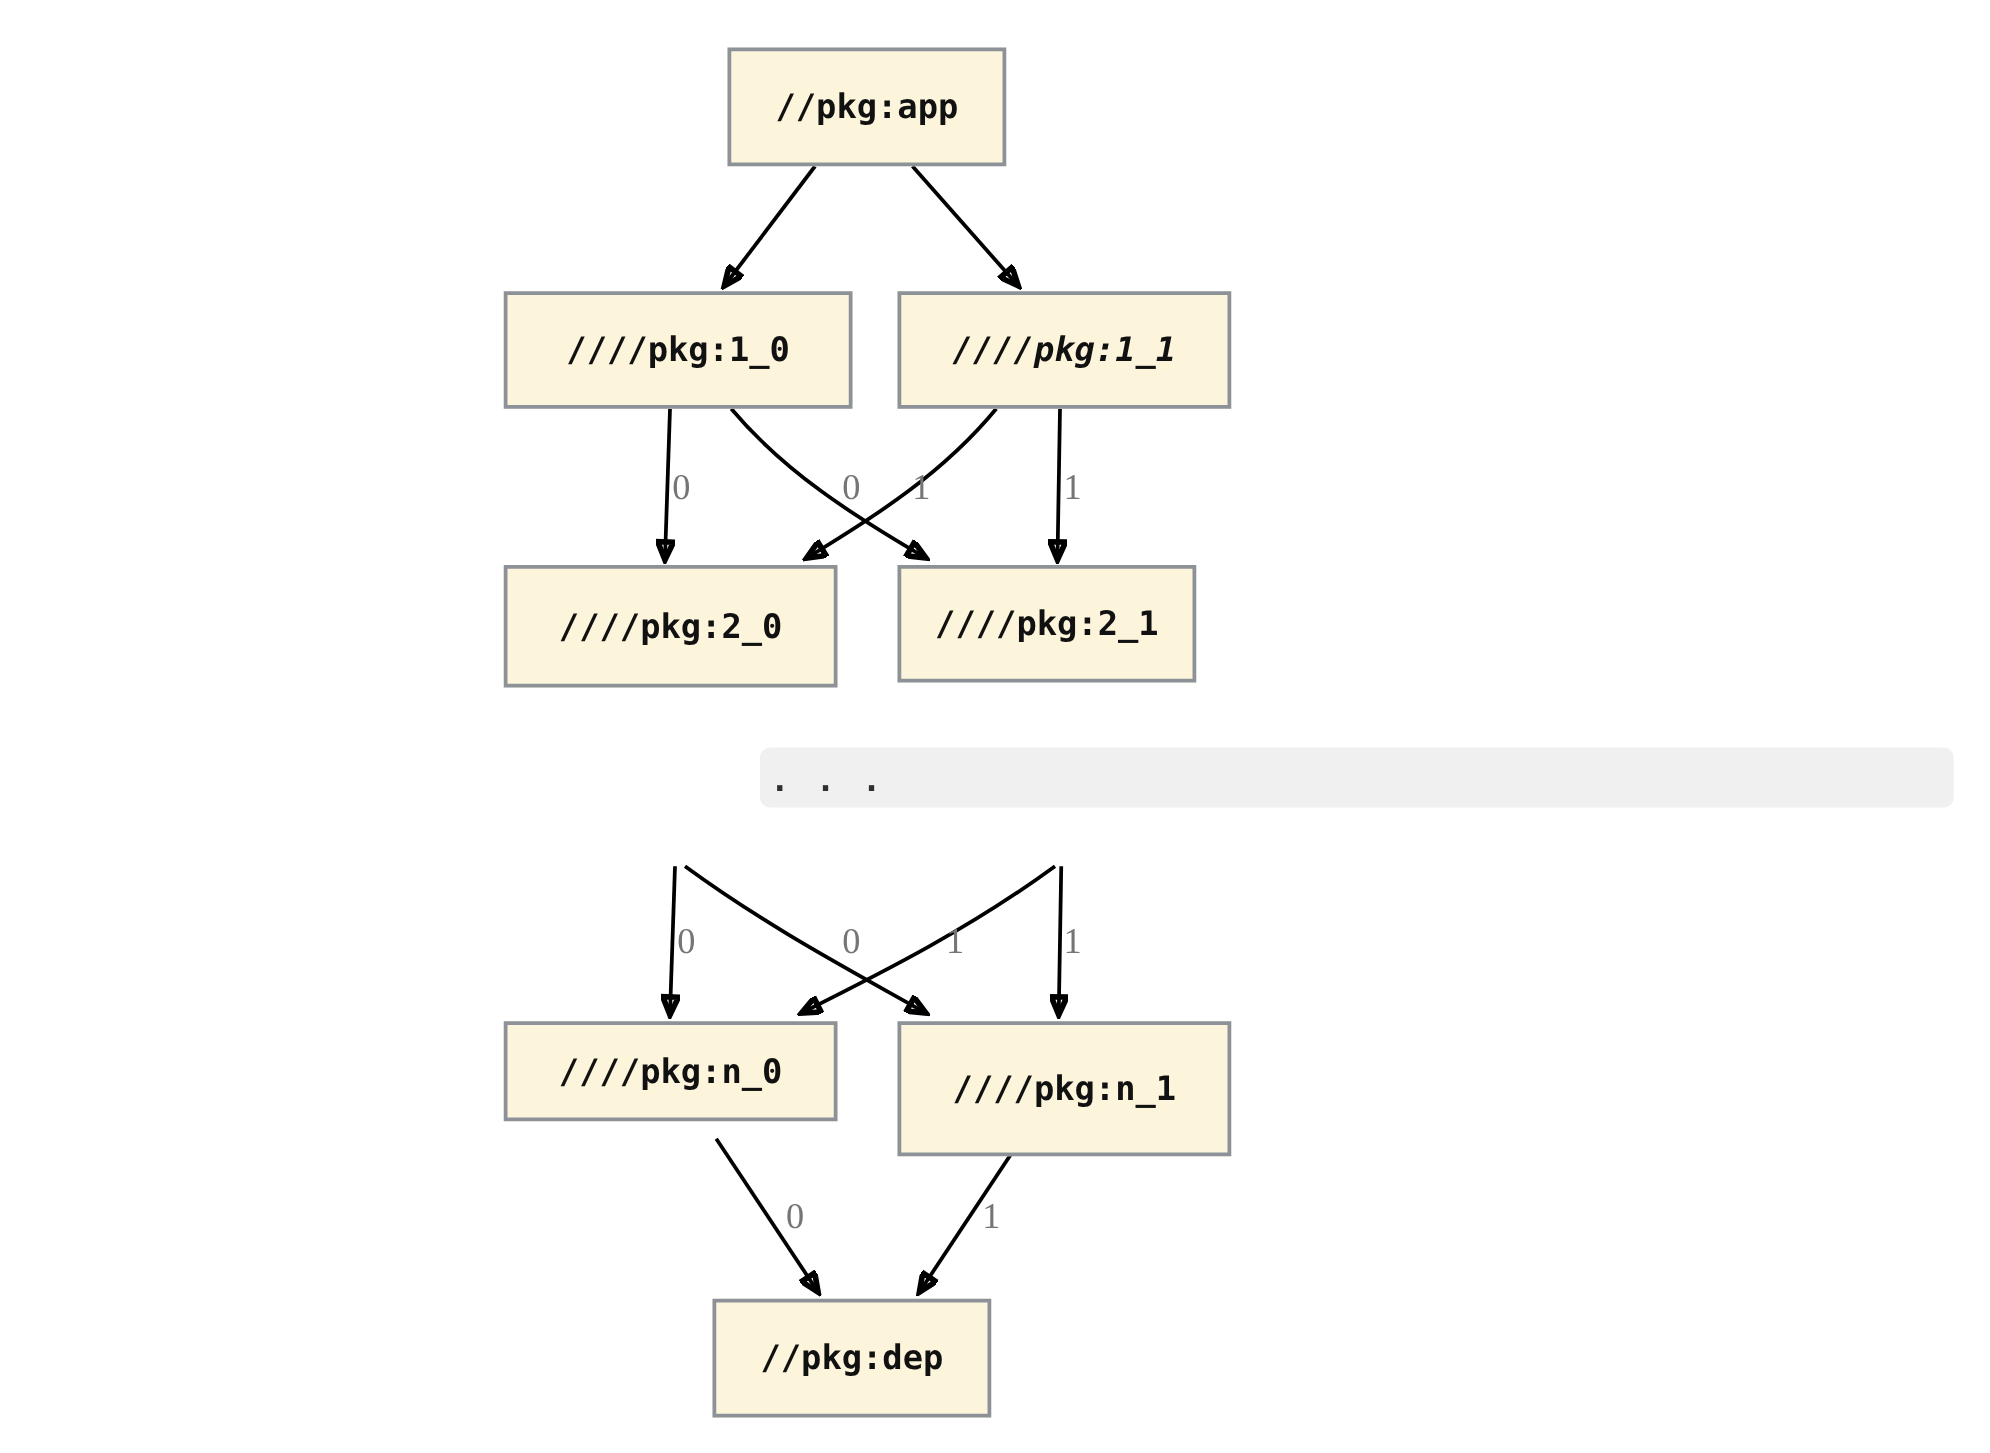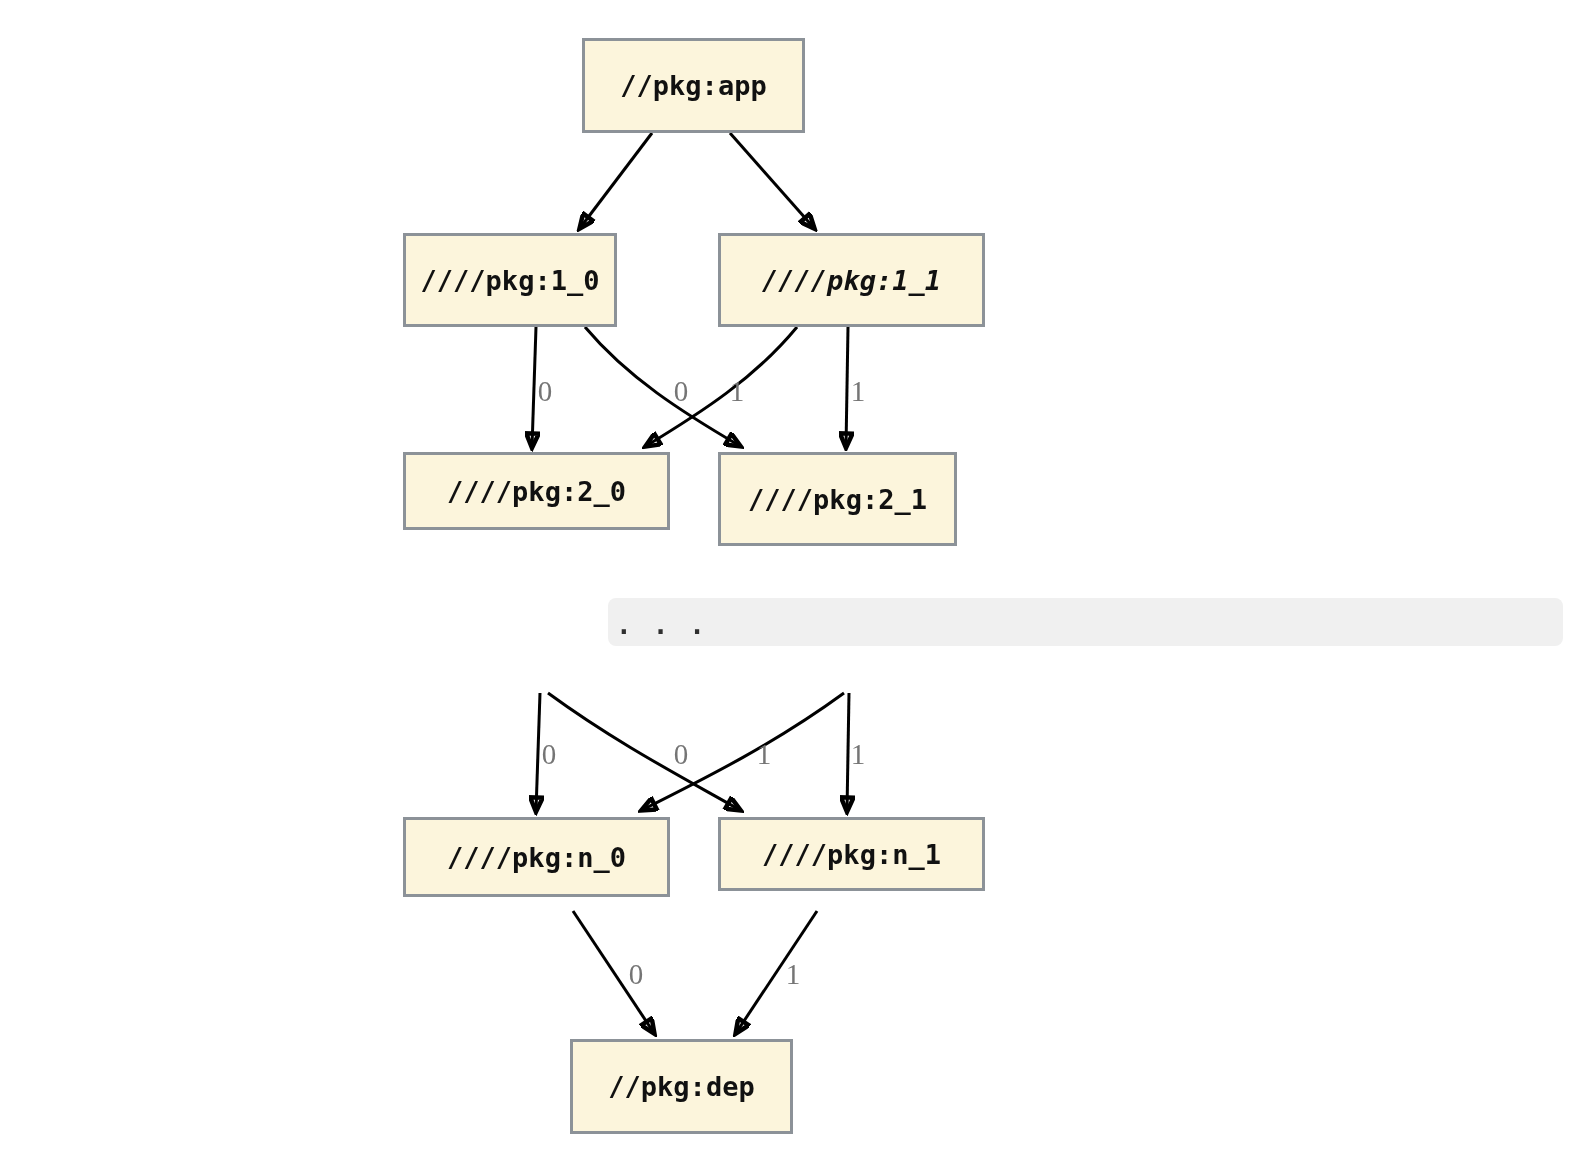--- a/index.html
+++ b/index.html
@@ -21,26 +21,26 @@
     display:flex;
     align-items:center;
     justify-content:center;
     font-family:"DejaVu Sans Mono", monospace;
     font-weight:bold;
     font-size:27px;
     color:#111111;
     white-space:nowrap;
   }
   .n-app  { left:582px; top:38px;   width:223px; height:95px; }
-  .n-1_0  { left:403px; top:233px;  width:214px; height:94px; }
+  .n-1_0  { left:403px; top:233px;  width:279px; height:94px; }
   .n-1_1  { left:718px; top:233px;  width:267px; height:94px;font-style:italic; }
-  .n-2_0  { left:403px; top:452px;  width:267px; height:78px; }
+  .n-2_0  { left:403px; top:452px;  width:267px; height:98px; }
   .n-2_1  { left:718px; top:452px;  width:239px; height:94px; }
   .n-n_0  { left:403px; top:817px;  width:267px; height:80px; }
-  .n-n_1  { left:718px; top:817px;  width:267px; height:74px; }
+  .n-n_1  { left:718px; top:817px;  width:267px; height:108px; }
   .n-dep  { left:570px; top:1039px; width:223px; height:95px; }
   .elabel {
     position:absolute;
     transform:translate(-50%,-50%);
     font-family:"Liberation Serif", "DejaVu Serif", serif;
     font-size:29px;
     line-height:1;
     color:#757575;
   }
   .band {

